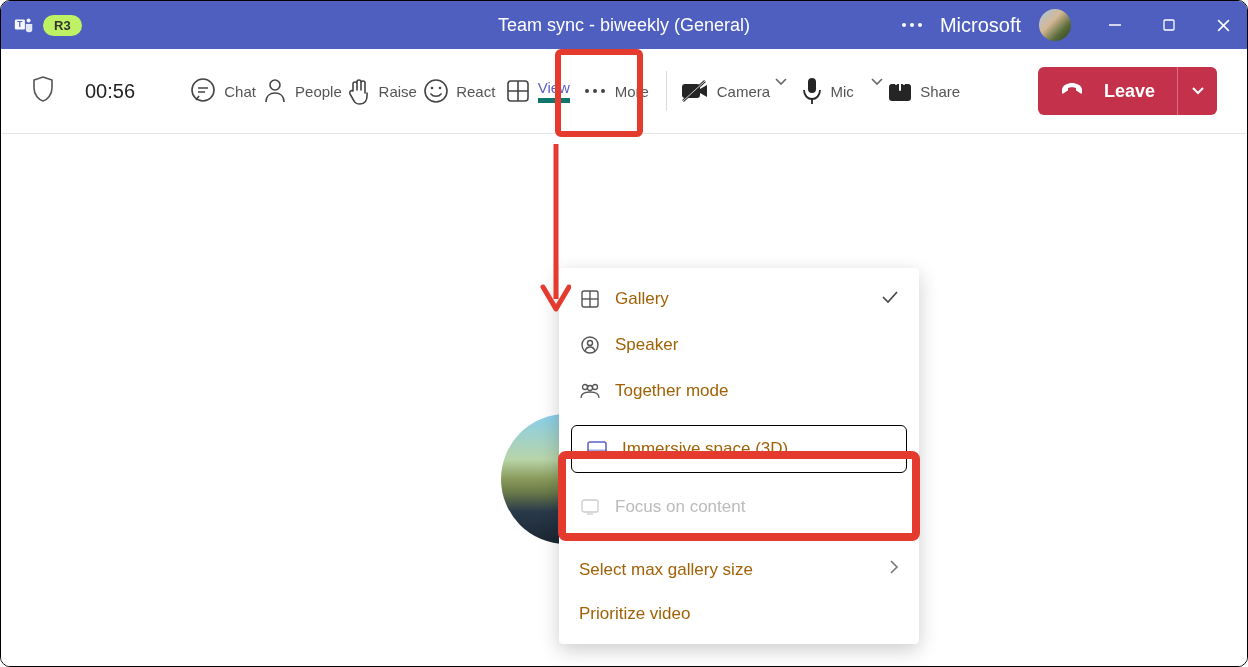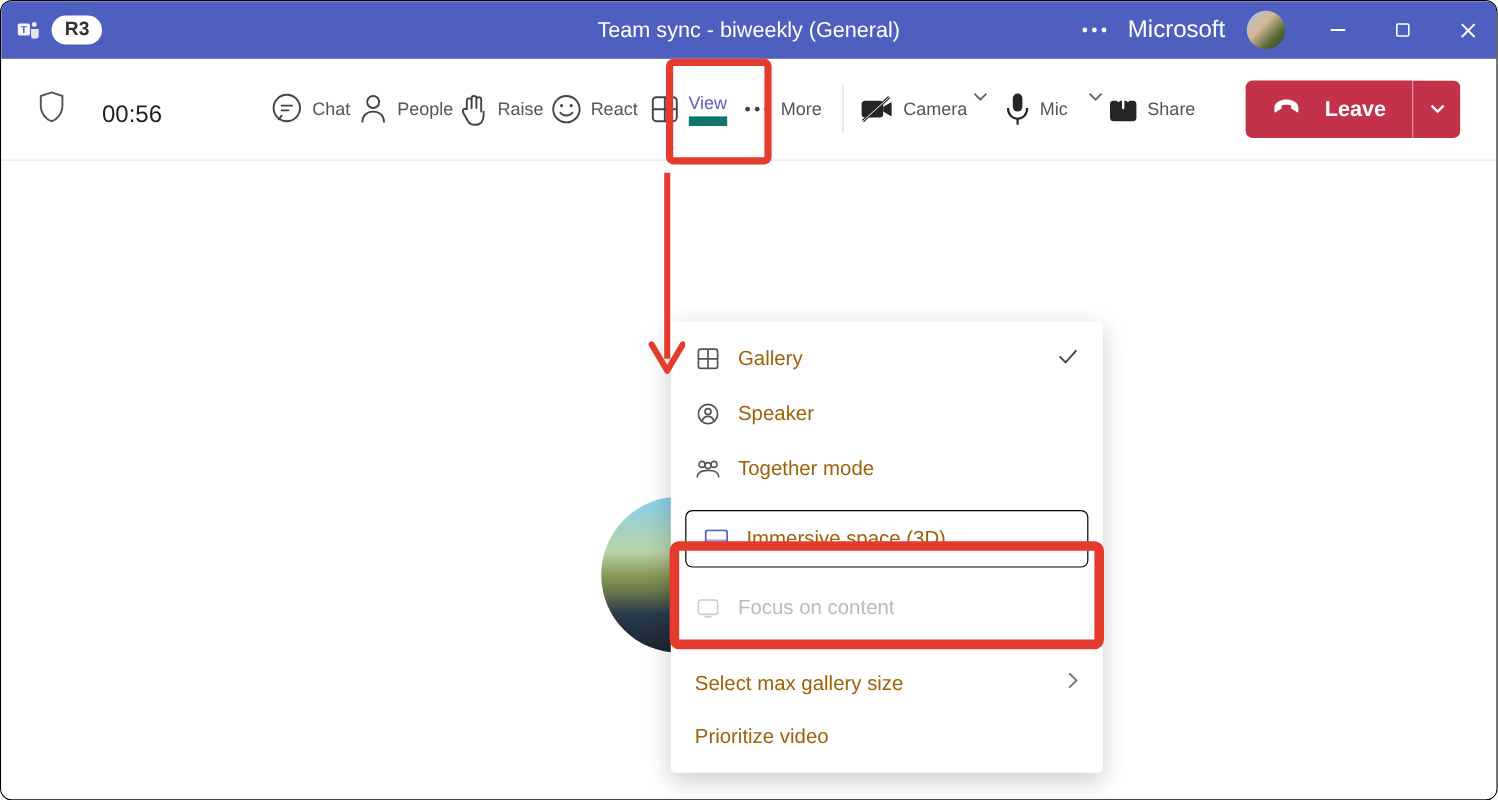--- a/index.html
+++ b/index.html
@@ -30,25 +30,25 @@
       display: flex;
       align-items: center;
       gap: 8px;
     }
     .teams-logo {
       display: flex;
       align-items: center;
       color: #fff;
     }
     .badge-pill {
-      background: #ffffff;
+      background: #bef264;
       color: #333;
       padding: 3px 11px;
       border-radius: 14px;
-      font-size: 16px;
+      font-size: 13px;
       font-weight: 600;
     }
     .titlebar-center {
       position: absolute;
       left: 50%;
       transform: translateX(-50%);
       font-size: 18px;
       font-weight: 400;
       color: #fff;
     }
@@ -94,23 +94,23 @@
       height: 85px;
       background: #fff;
       border-bottom: 1px solid #e5e5e5;
       display: flex;
       align-items: center;
       padding: 0 30px;
       gap: 0;
     }
     .toolbar-left {
       display: flex;
-      align-items: flex-end;
+      align-items: center;
       gap: 30px;
-      margin-right: 84px;
+      margin-right: 48px;
     }
     .shield {
       color: #555;
     }
     .timer {
       font-size: 20px;
       color: #222;
     }
     .toolbar-btn {
       display: flex;
@@ -130,21 +130,21 @@
       align-items: center;
       justify-content: center;
     }
     .toolbar-btn .label {
       font-size: 15px;
       color: #555;
     }
     .toolbar-btn.view-btn .label {
       color: #5b5fc7;
       font-weight: 500;
-      border-bottom: 8px solid #0f766e;
+      border-bottom: 5px solid #0f766e;
       padding-bottom: 2px;
     }
     .divider {
       width: 1px;
       height: 40px;
       background: #ddd;
       margin: 0 12px;
     }
     .toolbar-group {
       display: flex;

